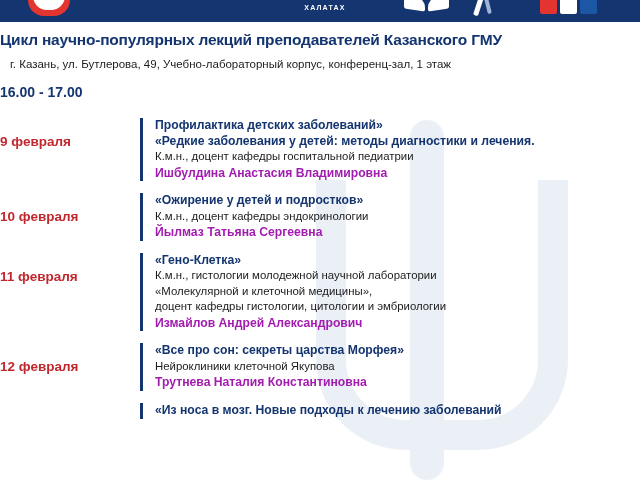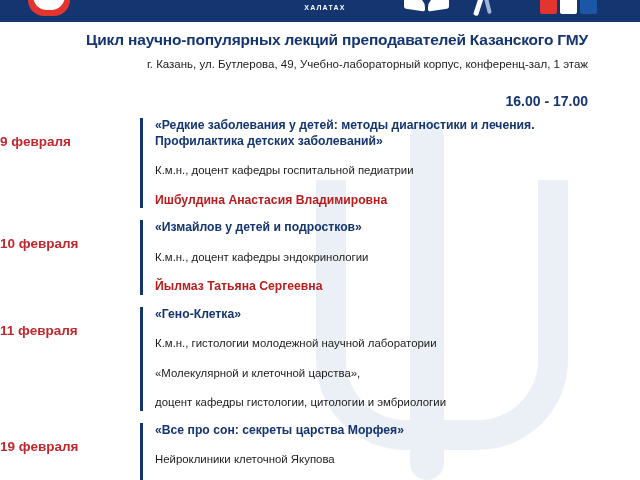--- a/index.html
+++ b/index.html
@@ -122,39 +122,39 @@
     border-right: 30px solid #2a5caa;
     border-bottom: 30px solid #2a5caa;
     border-radius: 0 0 90px 0;
   }
 
   
   .header {
     position: absolute;
     top: 30px; left: 0;
     width: 588px;
-    text-align: right;
+    text-align: left;
     z-index: 3;
   }
   .title-line {
     color: #14356f;
     font-weight: bold;
     font-size: 15.5px;
     line-height: 19px;
     letter-spacing: -0.2px;
   }
   .venue {
     margin-top: 8px;
     color: #1b1b1b;
     font-size: 11.5px;
     line-height: 15px;
     margin-left: 10px;
   }
   .time {
-    margin-top: 21px;
+    margin-top: 12px;
     color: #14356f;
     font-weight: bold;
     font-size: 14px;
   }
 
   
   .schedule {
     position: absolute;
     top: 118px; left: 0;
     width: 640px;
@@ -189,28 +189,27 @@
   .lect-title {
     color: #14356f;
     font-weight: bold;
     font-size: 12.2px;
     line-height: 15.5px;
   }
   .lect-meta {
     color: #1b1b1b;
     font-size: 11.4px;
     line-height: 15.5px;
-    margin-top: 14px;
   }
   .lect-person {
-    color: #b91c1c;
+    color: #a21caf;
     font-weight: bold;
     font-size: 12.2px;
     line-height: 15.5px;
-    margin-top: 14px;
+    margin-top: 1px;
   }
   .row.clipped .content-cell { overflow: hidden; }
 </style>
 </head>
 <body>
 
 <div class="top-strip">
   <div class="logo-left">
     <div class="swoosh"></div>
     <div class="swoosh2"></div>
@@ -241,51 +240,55 @@
   <div class="title-line">Цикл научно-популярных лекций преподавателей Казанского ГМУ</div>
   <div class="venue">г. Казань, ул. Бутлерова, 49, Учебно-лабораторный корпус, конференц-зал, 1 этаж</div>
   <div class="time">16.00 - 17.00</div>
 </div>
 
 <div class="schedule" id="schedule">
     <div class="row">
       <div class="date-cell">9 февраля</div>
       <div class="divider"></div>
       <div class="content-cell">
+        <div class="lect-title">Профилактика детских заболеваний»</div>
         <div class="lect-title">«Редкие заболевания у детей: методы диагностики и лечения.</div>
-        <div class="lect-title">Профилактика детских заболеваний»</div>
         <div class="lect-meta">К.м.н., доцент кафедры госпитальной педиатрии</div>
         <div class="lect-person">Ишбулдина Анастасия Владимировна</div>
       </div>
     </div>
     <div class="row">
       <div class="date-cell">10 февраля</div>
       <div class="divider"></div>
       <div class="content-cell">
-        <div class="lect-title">«Измайлов у детей и подростков»</div>
+        <div class="lect-title">«Ожирение у детей и подростков»</div>
         <div class="lect-meta">К.м.н., доцент кафедры эндокринологии</div>
         <div class="lect-person">Йылмаз Татьяна Сергеевна</div>
       </div>
     </div>
     <div class="row">
       <div class="date-cell">11 февраля</div>
       <div class="divider"></div>
       <div class="content-cell">
         <div class="lect-title">«Гено-Клетка»</div>
         <div class="lect-meta">К.м.н., гистологии молодежной научной лаборатории</div>
-        <div class="lect-meta">«Молекулярной и клеточной царства»,</div>
+        <div class="lect-meta">«Молекулярной и клеточной медицины»,</div>
         <div class="lect-meta">доцент кафедры гистологии, цитологии и эмбриологии</div>
-      </div>
-    </div>
-    <div class="row">
-      <div class="date-cell">19 февраля</div>
+        <div class="lect-person">Измайлов Андрей Александрович</div>
+      </div>
+    </div>
+    <div class="row">
+      <div class="date-cell">12 февраля</div>
       <div class="divider"></div>
       <div class="content-cell">
         <div class="lect-title">«Все про сон: секреты царства Морфея»</div>
         <div class="lect-meta">Нейроклиники клеточной Якупова</div>
         <div class="lect-person">Трутнева Наталия Константиновна</div>
       </div>
     </div>
     <div class="row clipped">
       <div class="date-cell"></div>
       <div class="divider"></div>
+      <div class="content-cell">
+        <div class="lect-title">«Из носа в мозг. Новые подходы к лечению заболеваний</div>
+      </div>
     </div>
   </div>
 
 </body></html>

